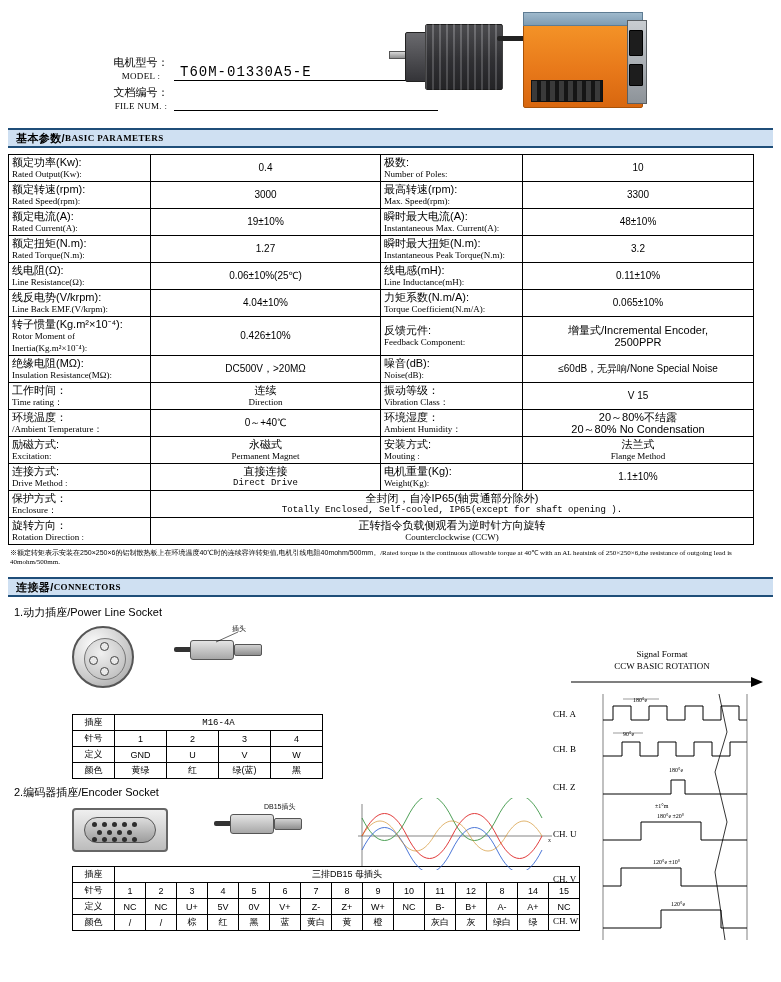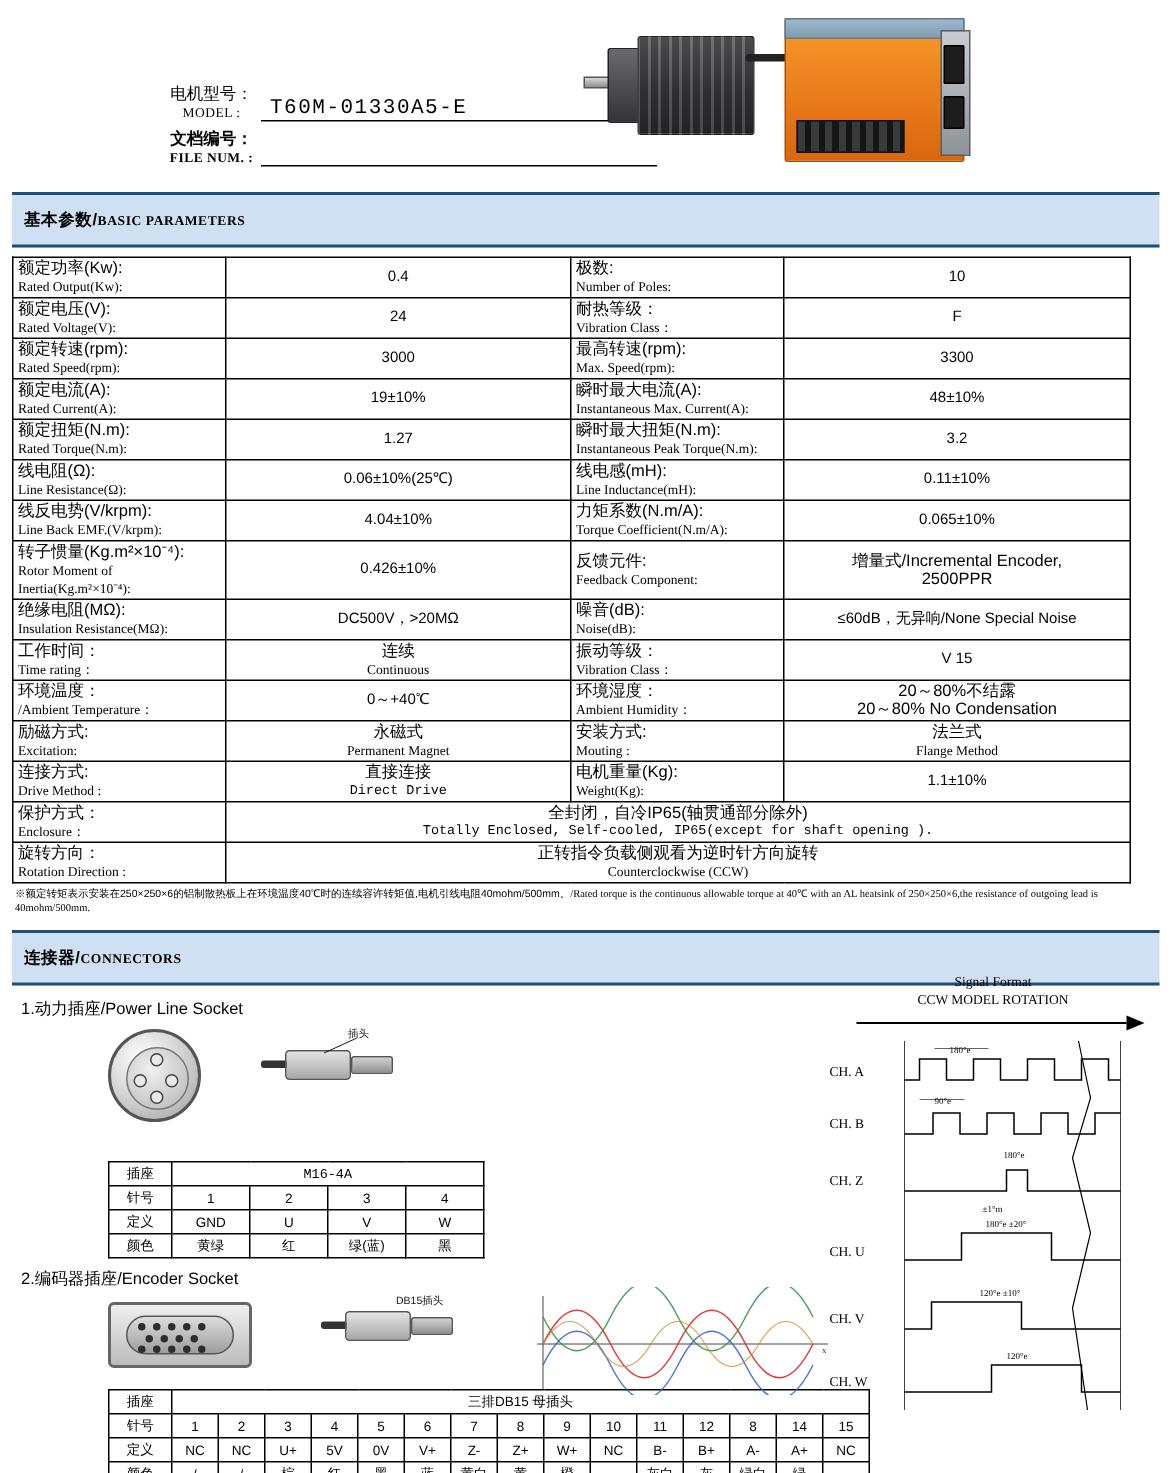--- a/index.html
+++ b/index.html
@@ -18,42 +18,42 @@
 
   
   .header { position:relative; height:128px; }
   .model-block { position:absolute; left:108px; top:55px; width:330px; }
   .model-row { display:flex; align-items:flex-end; }
   .lbl-cn { font-size:11px; white-space:nowrap; }
   .lbl-en { font-size:9px; letter-spacing:0.3px; white-space:nowrap; font-family:"Liberation Serif", serif;}
   .label-cell { width:66px;text-align:center; }
   .line-cell { flex:1; border-bottom:1px solid #000; padding-left:6px; height:17px; font-family:"Liberation Mono", monospace; font-size:14px; letter-spacing:1px; }
   .line-cell.empty { font-size:10px; }
-  .model-row2 { margin-top:4px;font-weight:bold; }
+  .model-row2 { margin-top:4px; }
 
   
   .photo { position:absolute; left:405px; top:6px; width:250px; height:110px; }
   .motor-body { position:absolute; left:20px; top:18px; width:78px; height:66px; background:linear-gradient(180deg,#5b5b5f,#3a3a3e 55%,#2b2b2e); border:1px solid #222; border-radius:2px;}
   .motor-fins { position:absolute; left:20px; top:18px; width:78px; height:66px;
       background: repeating-linear-gradient(90deg, rgba(255,255,255,0.14) 0 2px, rgba(0,0,0,0.18) 2px 7px); }
   .motor-face { position:absolute; left:0px; top:26px; width:22px; height:50px; background:linear-gradient(180deg,#6a6a6e,#343438); border:1px solid #222; border-radius:2px;}
   .motor-shaft { position:absolute; left:-16px; top:45px; width:20px; height:8px; background:linear-gradient(180deg,#d8d8d8,#8f8f8f); border:1px solid #555;}
   .motor-cable { position:absolute; left:92px; top:30px; width:28px; height:5px; background:#222; border-radius:2px;}
   .drive-body { position:absolute; left:118px; top:6px; width:120px; height:96px; background:linear-gradient(180deg,#f79a2b,#e8791a 60%,#d8670f); border:1px solid #a85208; border-radius:2px; }
   .drive-top { position:absolute; left:118px; top:6px; width:120px; height:14px; background:linear-gradient(180deg,#9fb9cc,#7e9cb3); border:1px solid #5e7c93;}
   .drive-face { position:absolute; left:222px; top:14px; width:20px; height:84px; background:linear-gradient(180deg,#c9cdd1,#8d9399); border:1px solid #5a5f63;}
   .drive-conn { position:absolute; left:224px; top:24px; width:14px; height:26px; background:#1d1d1d; border:1px solid #000; border-radius:1px;}
   .drive-conn2 { position:absolute; left:224px; top:58px; width:14px; height:22px; background:#1d1d1d; border:1px solid #000; border-radius:1px;}
   .drive-strip { position:absolute; left:126px; top:74px; width:72px; height:22px; background:#2a2a2a; border:1px solid #111;
       background-image: repeating-linear-gradient(90deg,#3a3a3a 0 5px,#151515 5px 9px); }
 
   
   .section-bar {
     background:#cfe0f2; border-top:2px solid #1f4e79; border-bottom:2px solid #1f4e79;
-    height:37px; display:flex; align-items:center; padding-left:8px;
+    height:20px; display:flex; align-items:center; padding-left:8px;
     font-weight:bold; font-size:11px; letter-spacing:0.4px;
     margin: 0 8px;
   }
   .section-bar .en { font-family:"Liberation Serif", serif; }
 
   
   table.params { border-collapse:collapse; width:745px; margin:6px 8px 0 8px; table-layout:fixed; }
   table.params td { border:1px solid #000; padding:1px 3px; vertical-align:middle; height:26px; }
   .c1 { width:142px; }
   .c2 { width:230px; text-align:center; }
@@ -156,32 +156,20 @@
           <span class="en">Rated Output(Kw):</span>
         </td>
         <td class="c2 val">0.4</td>
         <td class="c3">
           <span class="cn">极数:</span>
           <span class="en">Number of Poles:</span>
         </td>
         <td class="c4 val">10</td>
       </tr>
 
-      <tr>
-        <td class="c1">
-          <span class="cn">额定电压(V):</span>
-          <span class="en">Rated Voltage(V):</span>
-        </td>
-        <td class="c2 val">24</td>
-        <td class="c3">
-          <span class="cn">耐热等级：</span>
-          <span class="en">Vibration Class：</span>
-        </td>
-        <td class="c4 val">F</td>
-      </tr>
 
       <tr>
         <td class="c1">
           <span class="cn">额定转速(rpm):</span>
           <span class="en">Rated Speed(rpm):</span>
         </td>
         <td class="c2 val">3000</td>
         <td class="c3">
           <span class="cn">最高转速(rpm):</span>
           <span class="en">Max. Speed(rpm):</span>
@@ -270,21 +258,21 @@
         <td class="c4 val">≤60dB，无异响/None Special Noise</td>
       </tr>
 
       <tr>
         <td class="c1">
           <span class="cn">工作时间：</span>
           <span class="en">Time rating：</span>
         </td>
         <td class="c2 val">
           <span class="cn">连续</span>
-          <span class="en">Continuous</span>
+          <span class="en">Direction</span>
         </td>
         <td class="c3">
           <span class="cn">振动等级：</span>
           <span class="en">Vibration Class：</span>
         </td>
         <td class="c4 val">V 15</td>
       </tr>
 
       <tr>
         <td class="c1">
@@ -524,21 +512,21 @@
           <td>绿白</td>
           <td>绿</td>
           <td></td>
         </tr>
       </tbody>
     </table>
   </div>
 
   <div class="wave-panel">
     <div class="wave-title">Signal Format</div>
-    <div class="wave-title">CCW MODEL ROTATION</div>
+    <div class="wave-title">CCW BASIC ROTATION</div>
 
     <svg width="222" height="286" viewBox="0 0 222 286">
 
       <line x1="20" y1="10" x2="200" y2="10" stroke="#000" stroke-width="1.2"></line>
       <polygon points="200,5 212,10 200,15" fill="#000"></polygon>
 
       <text x="2" y="45" font-size="9" font-family="Liberation Serif, serif">CH. A</text>
       <text x="2" y="80" font-size="9" font-family="Liberation Serif, serif">CH. B</text>
       <text x="2" y="118" font-size="9" font-family="Liberation Serif, serif">CH. Z</text>
       <text x="2" y="165" font-size="9" font-family="Liberation Serif, serif">CH. U</text>

